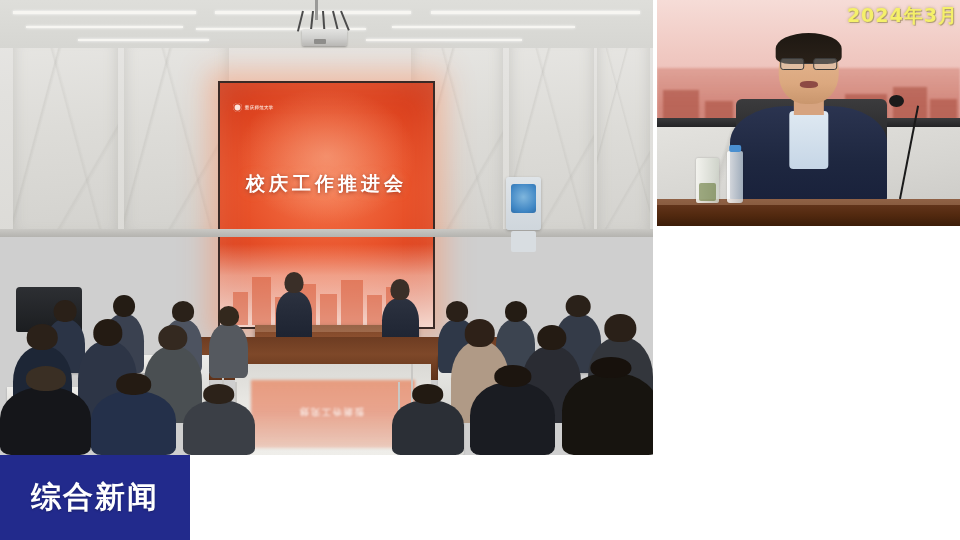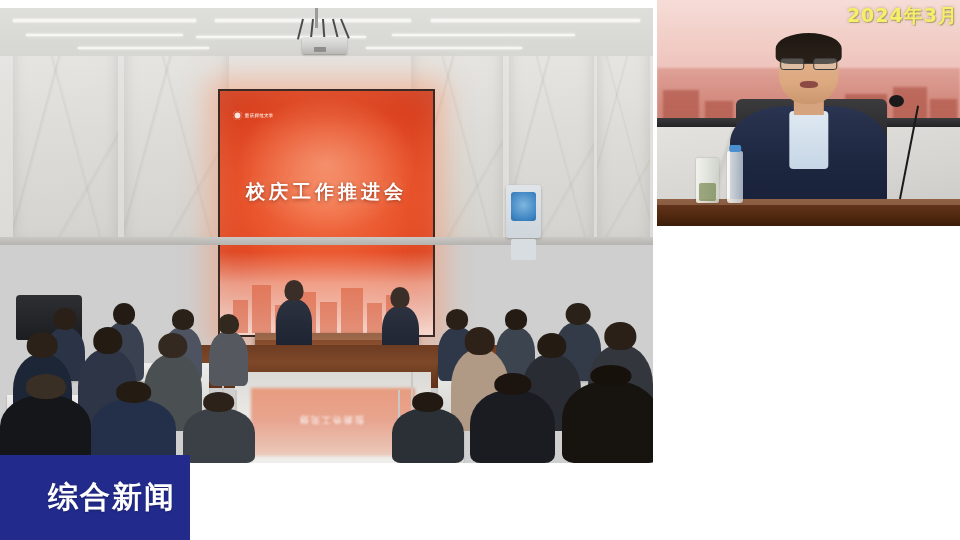--- a/index.html
+++ b/index.html
@@ -3,21 +3,21 @@
 <meta charset="utf-8">
 <style>
   * { margin:0; padding:0; box-sizing:border-box; }
   html,body { width:960px; height:540px; overflow:hidden; background:#fff;
               font-family:"Liberation Sans","DejaVu Sans",sans-serif; }
 
   #stage { position:relative; width:960px; height:540px; background:#ffffff; }
 
   
   .panel { position:absolute; overflow:hidden; background:#cfcfcf; }
-  #panel-main  { left:0;   top:8px;   width:653px; height:455px; }
+  #panel-main  { left:0;   top:0;   width:653px; height:455px; }
   #panel-tr    { left:657px; top:0;   width:303px; height:226px; }
   #panel-br    { left:657px; top:230px; width:303px; height:225px; }
 
   
   .room-wall {
     position:absolute; left:0; top:0; width:100%; height:52%;
     background:
       linear-gradient(180deg,#e9e8e6 0%,#e2e1de 40%,#dcdbd7 100%);
   }
   
@@ -288,21 +288,21 @@
   .spk2-hair{ position:absolute; left:44%; top:16.5%; transform:translateX(-50%);
               width:19%; height:13%;
               background:linear-gradient(180deg,#15110d,#241c14); border-radius:50% 50% 20% 20%; }
   .spk2-mouth{ position:absolute; left:44.5%; top:39%; transform:translateX(-50%);
                width:5%; height:2.6%; background:#8a4540; border-radius:40%; }
 
   
   #banner{ position:absolute; left:0; top:455px; width:960px; height:85px; display:flex; }
   #banner-tag{
     width:190px; height:100%; background:#222a8c;
-    display:flex; align-items:center; padding-left:48px;
+    display:flex; align-items:center; justify-content:center;
   }
   #banner-tag span{
     font-size:30px; font-weight:bold; color:#ffffff; letter-spacing:2px;
     font-family:"DejaVu Sans","Liberation Sans",sans-serif;
     text-shadow:0 1px 2px rgba(0,0,0,.25);
   }
   #banner-body{
     flex:1; height:100%; background:#6c9cf5;
     display:flex; align-items:center; padding-left:42px;
   }

